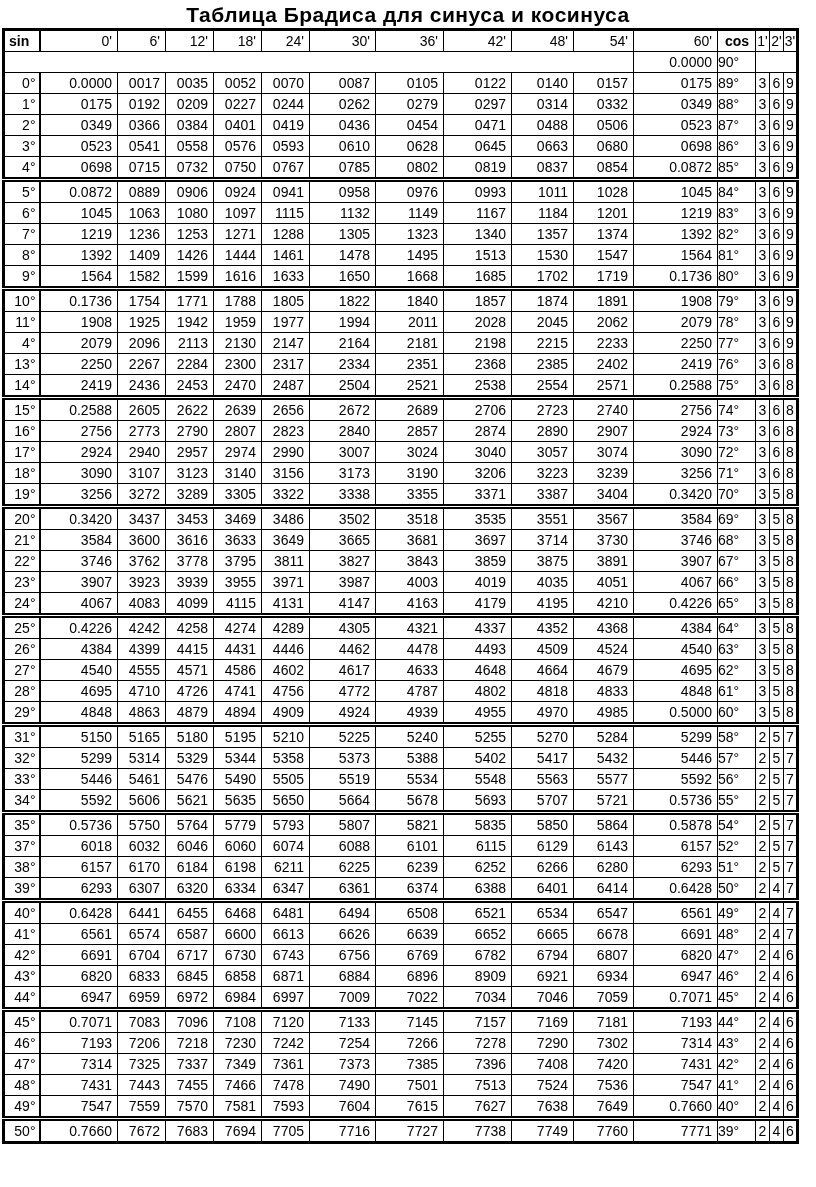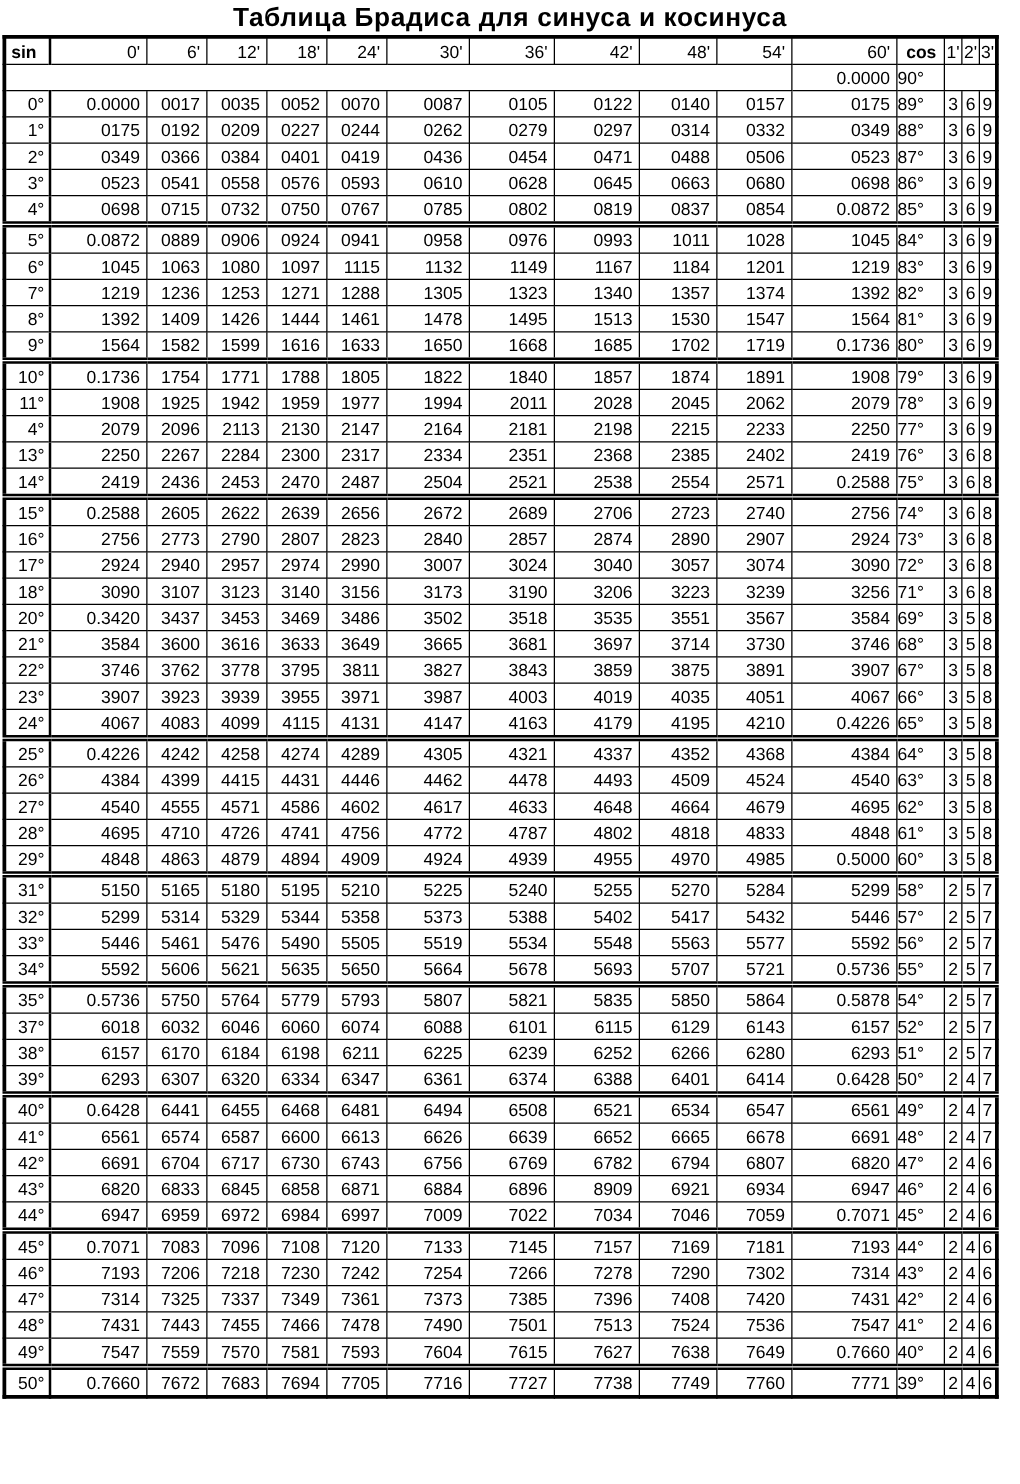--- a/index.html
+++ b/index.html
@@ -428,20 +428,38 @@
         <td class="c7">3190</td>
         <td class="c8">3206</td>
         <td class="c9">3223</td>
         <td class="c10">3239</td>
         <td class="c11">3256</td>
         <td class="c12">71°</td>
         <td class="c13">3</td>
         <td class="c14">6</td>
         <td class="c15">8</td>
       </tr>
+      <tr class="group-end">
+        <td class="c0">19°</td>
+        <td class="c1">3256</td>
+        <td class="c2">3272</td>
+        <td class="c3">3289</td>
+        <td class="c4">3305</td>
+        <td class="c5">3322</td>
+        <td class="c6">3338</td>
+        <td class="c7">3355</td>
+        <td class="c8">3371</td>
+        <td class="c9">3387</td>
+        <td class="c10">3404</td>
+        <td class="c11">0.3420</td>
+        <td class="c12">70°</td>
+        <td class="c13">3</td>
+        <td class="c14">5</td>
+        <td class="c15">8</td>
+      </tr>
       <tr>
         <td class="c0">20°</td>
         <td class="c1">0.3420</td>
         <td class="c2">3437</td>
         <td class="c3">3453</td>
         <td class="c4">3469</td>
         <td class="c5">3486</td>
         <td class="c6">3502</td>
         <td class="c7">3518</td>
         <td class="c8">3535</td>

